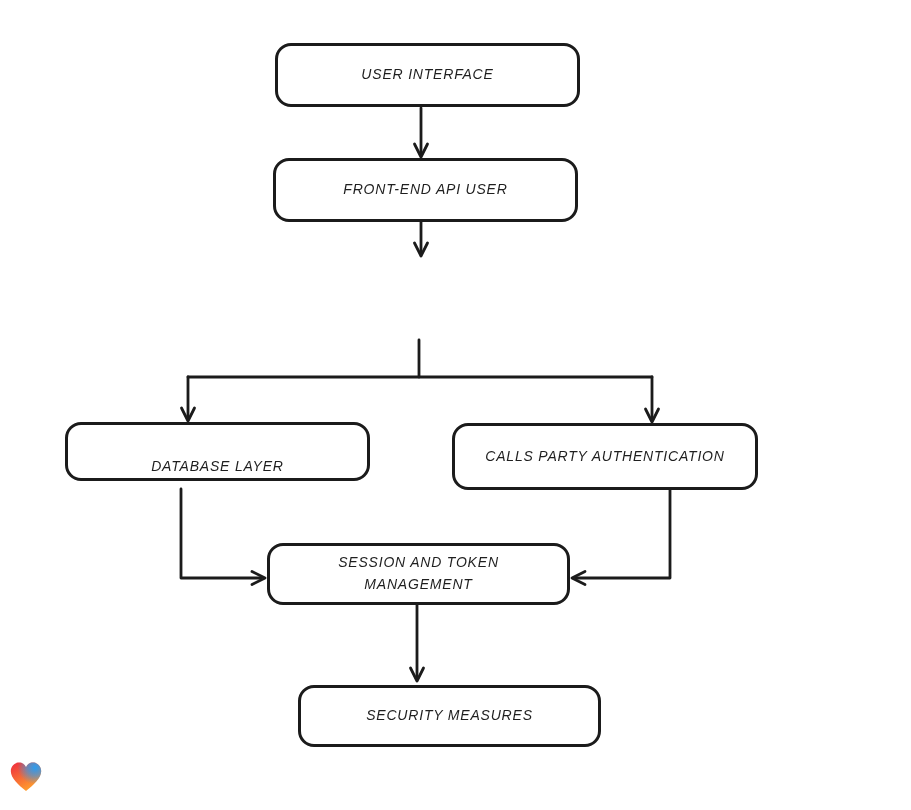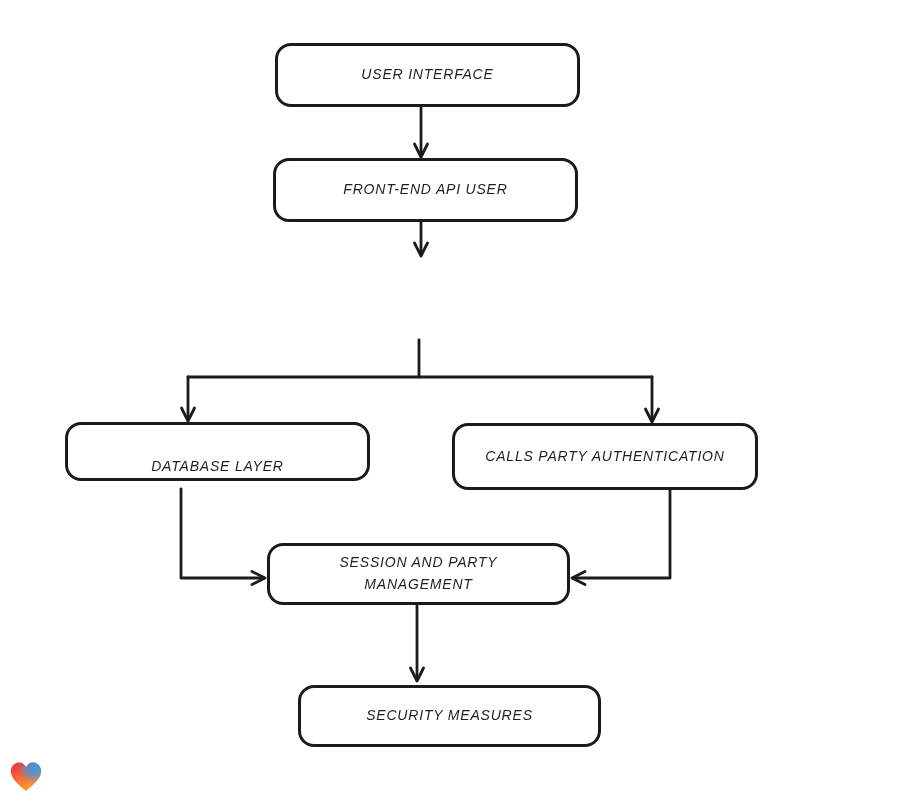--- a/index.html
+++ b/index.html
@@ -124,21 +124,21 @@
 
   <div class="node node-database-layer">
     <span class="label">DATABASE LAYER</span>
   </div>
 
   <div class="node node-third-party-auth">
     <span class="label">CALLS PARTY AUTHENTICATION</span>
   </div>
 
   <div class="node node-session-token-mgmt">
-    <span class="label wrap-200">SESSION AND PARTY MANAGEMENT</span>
+    <span class="label wrap-200">SESSION AND TOKEN MANAGEMENT</span>
   </div>
 
   <div class="node node-security-measures">
     <span class="label">SECURITY MEASURES</span>
   </div>
 
   <div class="badge">
     <svg viewBox="0 0 32 32" width="36" height="36">
       <defs>
         <linearGradient id="heart-grad-base" x1="0" y1="0" x2="0.55" y2="1">

